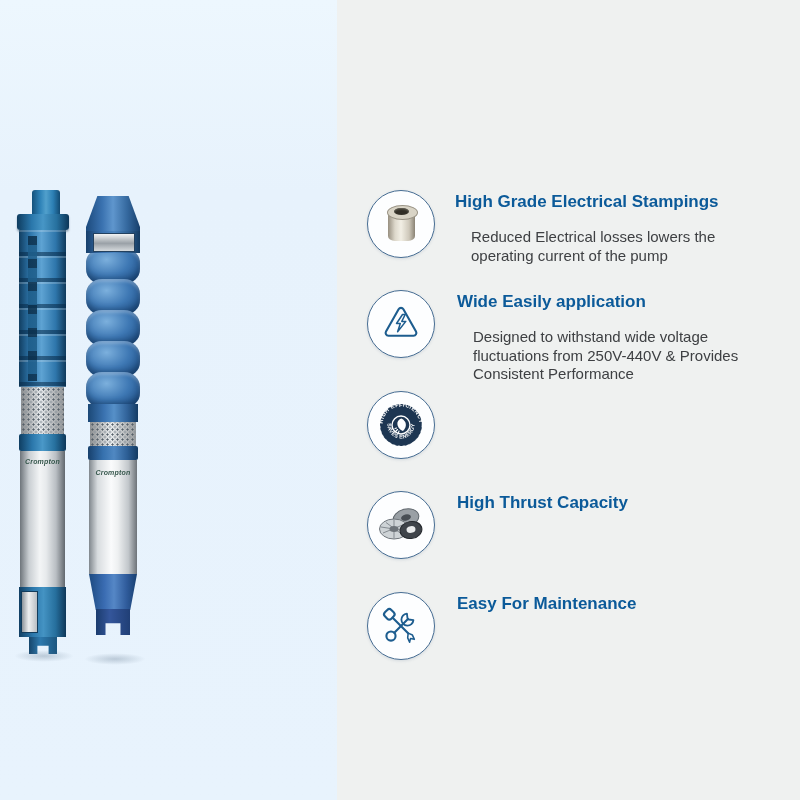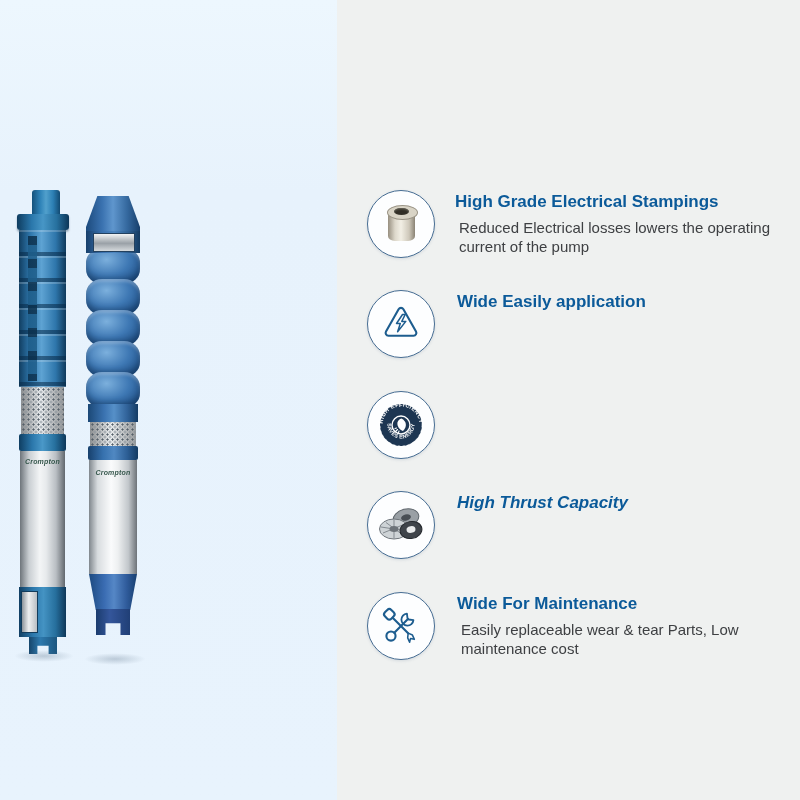--- a/index.html
+++ b/index.html
@@ -79,28 +79,28 @@
     font-size:7px;font-weight:700;font-style:italic;letter-spacing:.2px;color:#37584d;}
   .lp-motor .brand-label{top:7px;}
   .rp-motor .brand-label{top:9px;}
 
   
   .right-panel{position:absolute;left:337px;top:0;width:463px;height:800px;background:#eff1f0;}
   .feature{position:absolute;left:30px;display:flex;align-items:flex-start;gap:22px;}
   .feature:nth-of-type(1){top:190px;gap:20px;}
   .feature:nth-of-type(2){top:290px;}
   .feature:nth-of-type(3){top:391px;}
-  .feature:nth-of-type(4){top:491px;font-style:italic;}
+  .feature:nth-of-type(4){top:491px;}
   .feature:nth-of-type(5){top:592px;}
   .icon-circle{flex:0 0 auto;width:66px;height:66px;border-radius:50%;
     background:#fdfeff;border:1.5px solid #476d93;display:flex;align-items:center;justify-content:center;
     box-shadow:0 1px 3px rgba(60,90,120,.15);}
   .feature-text{width:340px;padding-top:2px;}
   .feature-title{margin:0 0 7px 0;font-size:17px;line-height:20px;font-weight:700;color:#0b5a99;}
-  .feature-desc{margin:4px;font-size:15px;line-height:18.5px;color:#3e4043;}
+  .feature-desc{margin:16px;font-size:15px;line-height:18.5px;color:#3e4043;}
 
   
   .core-cyl{position:relative;width:27px;height:30px;margin-top:4px;
     background:linear-gradient(90deg,#978f80,#ddd8cb 26%,#f2efe5 48%,#cec8ba 78%,#8a8375);
     border-radius:4px 4px 7px 7px/4px 4px 5px 5px;}
   .core-cyl::before{content:"";position:absolute;left:-1px;top:-6px;width:29px;height:13px;
     border-radius:50%;background:#d9d4c6;border:1px solid #9a9486;}
   .core-cyl::after{content:"";position:absolute;left:6px;top:-3px;width:15px;height:7px;
     border-radius:50%;background:#322f27;box-shadow:inset 0 1px 2px #6a675c;}
 </style>
@@ -160,20 +160,21 @@
 
     <div class="feature">
       <div class="icon-circle">
         <svg width="40" height="38" viewBox="0 0 40 38">
           <path d="M17.6 4.2 a2.8 2.8 0 0 1 4.8 0 L35 26.5 a2.8 2.8 0 0 1 -2.4 4.2 H7.4 A2.8 2.8 0 0 1 5 26.5 Z" fill="none" stroke="#1d5d8f" stroke-width="2.1" stroke-linejoin="round"></path>
           <path d="M21.5 9.5 L15.5 18.5 H19.3 L16.6 26.8 L24.8 16.4 H20.8 L24.2 9.5 Z" fill="none" stroke="#1d5d8f" stroke-width="1.5" stroke-linejoin="round"></path>
         </svg>
       </div>
       <div class="feature-text">
         <h3 class="feature-title">Wide Easily application</h3>
+        <p class="feature-desc">Designed to withstand wide voltage fluctuations from 250V-440V &amp; Provides Consistent Performance</p>
       </div>
     </div>
 
     <div class="feature">
       <div class="icon-circle">
         <svg width="46" height="46" viewBox="0 0 46 46">
           <defs>
             <path id="arcTop" d="M4.5,23 A18.5,18.5 0 0 1 41.5,23"></path>
             <path id="arcBot" d="M9.5,23 A13.5,13.5 0 0 0 36.5,23"></path>
           </defs>
@@ -216,19 +217,18 @@
             <rect x="5" y="5" width="9.5" height="9.5" rx="3" transform="rotate(45 9.75 9.75)"></rect>
             <path d="M13.5 13.5 L29.5 29.5"></path>
             <path d="M29.5 29.5 l4.5 2 2 4.5 -4 -1 -1 4 -2 -4.5 z" stroke-width="1.6"></path>
             <circle cx="11.5" cy="32.5" r="4.8"></circle>
             <path d="M15 29 L29 15"></path>
             <path d="M28.2 9 A6.3 6.3 0 1 0 35 15.8 L30.2 15.2 28.8 13.8 Z" stroke-width="1.9"></path>
           </g>
         </svg>
       </div>
       <div class="feature-text">
-        <h3 class="feature-title">Wide For Maintenance</h3>
-        <p class="feature-desc">Easily replaceable wear &amp; tear Parts, Low maintenance cost</p>
+        <h3 class="feature-title">Easy For Maintenance</h3>
       </div>
     </div>
 
   </div>
 </div>
 
 </body></html>

